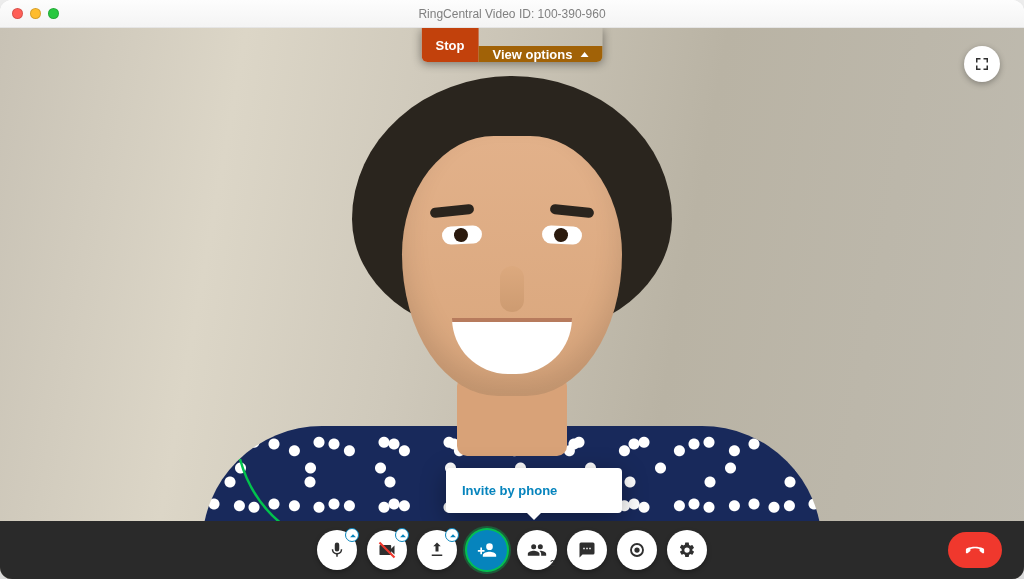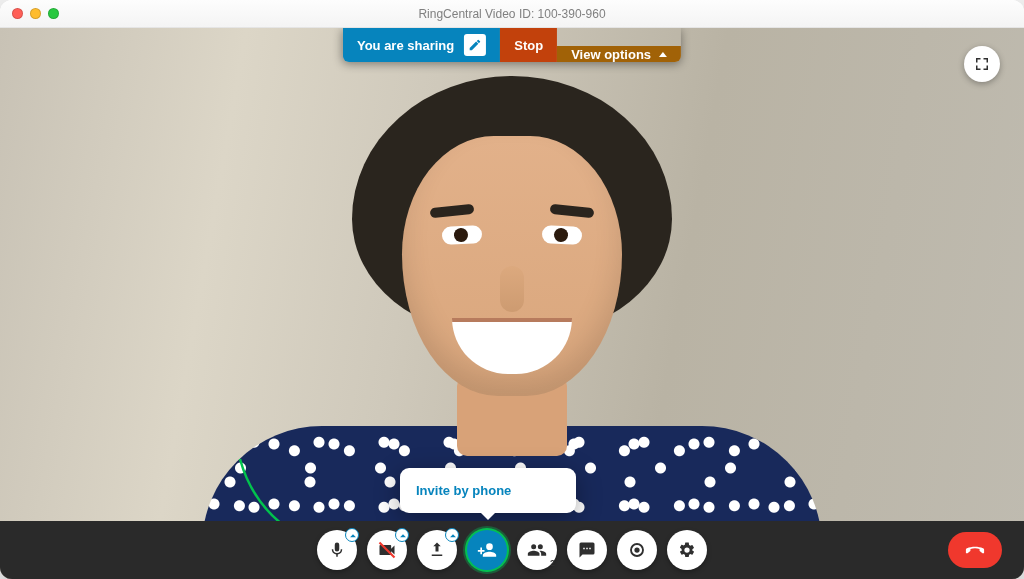--- a/index.html
+++ b/index.html
@@ -76,22 +76,22 @@
   .sb-seg { display:flex; align-items:center; padding:0 14px; color:#fff; white-space:nowrap; }
   .sb-blue { background:#0684bd; font-weight:600; gap:10px; }
   .sb-pencil { width:22px; height:22px; background:#fff; border-radius:3px; display:flex; align-items:center; justify-content:center; }
   .sb-red { background:#c2410c; font-weight:600; }
   .sb-dark { background:#a16207; gap:8px; font-weight:700;margin-top:18px; }
   .chev-up { width:0;height:0;border-left:4px solid transparent;border-right:4px solid transparent;border-bottom:5px solid #fff; }
   
   .fs-btn { position:absolute; top:18px; right:24px; width:36px; height:36px; background:#fff; border-radius:50%; display:flex; align-items:center; justify-content:center; box-shadow:0 2px 6px rgba(0,0,0,0.3); }
   
   .popup {
-    position:absolute; bottom:66px; left:400px; width:176px;
-    background:#fff; border-radius:9px; box-shadow:0 6px 24px rgba(0,0,0,0.35);
+    position:absolute; bottom:66px; left:446px; width:176px;
+    background:#fff; border-radius:4px; box-shadow:0 6px 24px rgba(0,0,0,0.35);
     padding:8px 0; font-size:13px; font-weight:600; color:#2f2f2f;
   }
   .popup::after {
     content:""; position:absolute; bottom:-7px; left:50%; transform:translateX(-50%);
     width:0;height:0;border-left:7px solid transparent;border-right:7px solid transparent;border-top:7px solid #fff;
   }
   .popup-item { padding:7px 16px; cursor:pointer; }
   .popup-item.active { color:#0684bd; }
   
   .toolbar {
@@ -134,28 +134,20 @@
         <div class="brow r"></div>
       <div class="eyes">
           <div class="eye"></div>
           <div class="eye"></div>
         </div>
       <div class="nose"></div>
       <div class="smile"></div>
     </div>
 
     <div class="sharebar">
-      <div class="sb-seg sb-blue">
-        <span>You are sharing</span>
-        <span class="sb-pencil">
-          <svg width="14" height="14" viewBox="0 0 24 24">
-              <path fill="#0684bd" d="M3 17.25V21h3.75L17.81 9.94l-3.75-3.75L3 17.25zM20.71 7.04a1 1 0 0 0 0-1.41l-2.34-2.34a1 1 0 0 0-1.41 0l-1.83 1.83 3.75 3.75 1.83-1.83z"></path>
-            </svg>
-        </span>
-      </div>
       <div class="sb-seg sb-red">
         <span>Stop</span>
       </div>
       <div class="sb-seg sb-dark">
         <span>View options</span>
         <span class="chev-up"></span>
       </div>
     </div>
 
     <div class="fs-btn">

